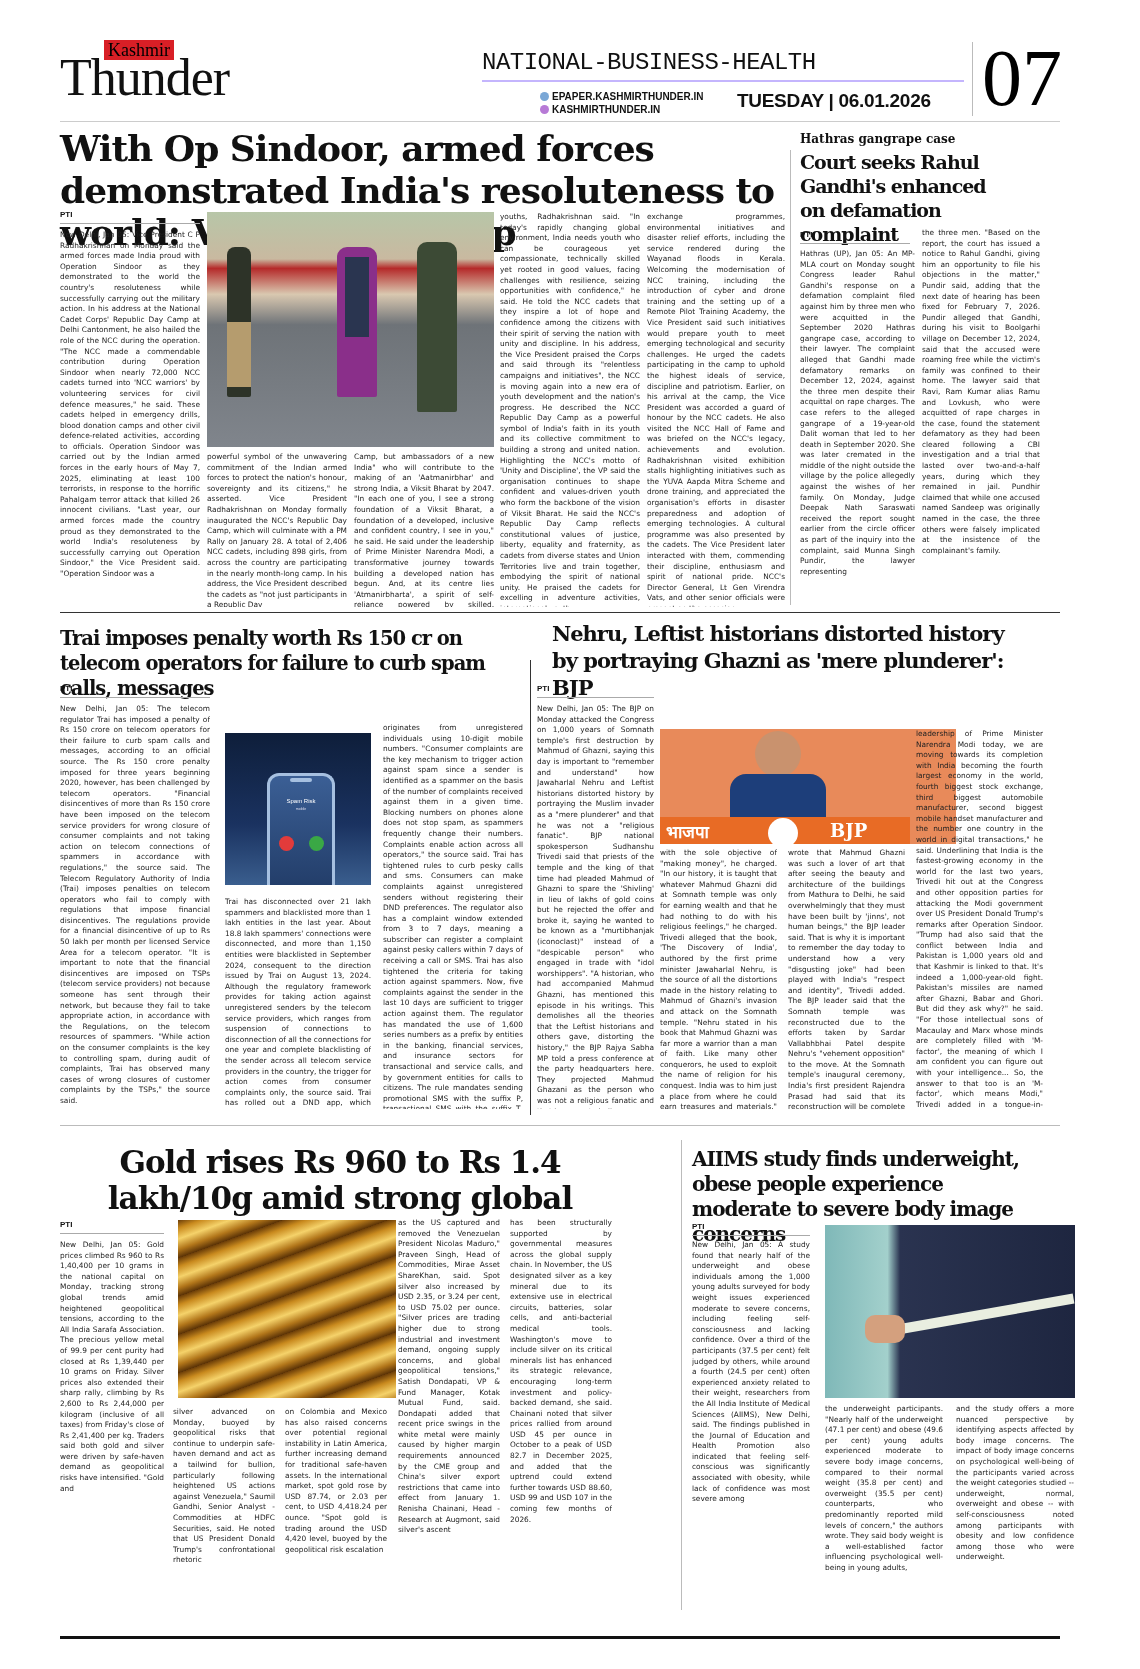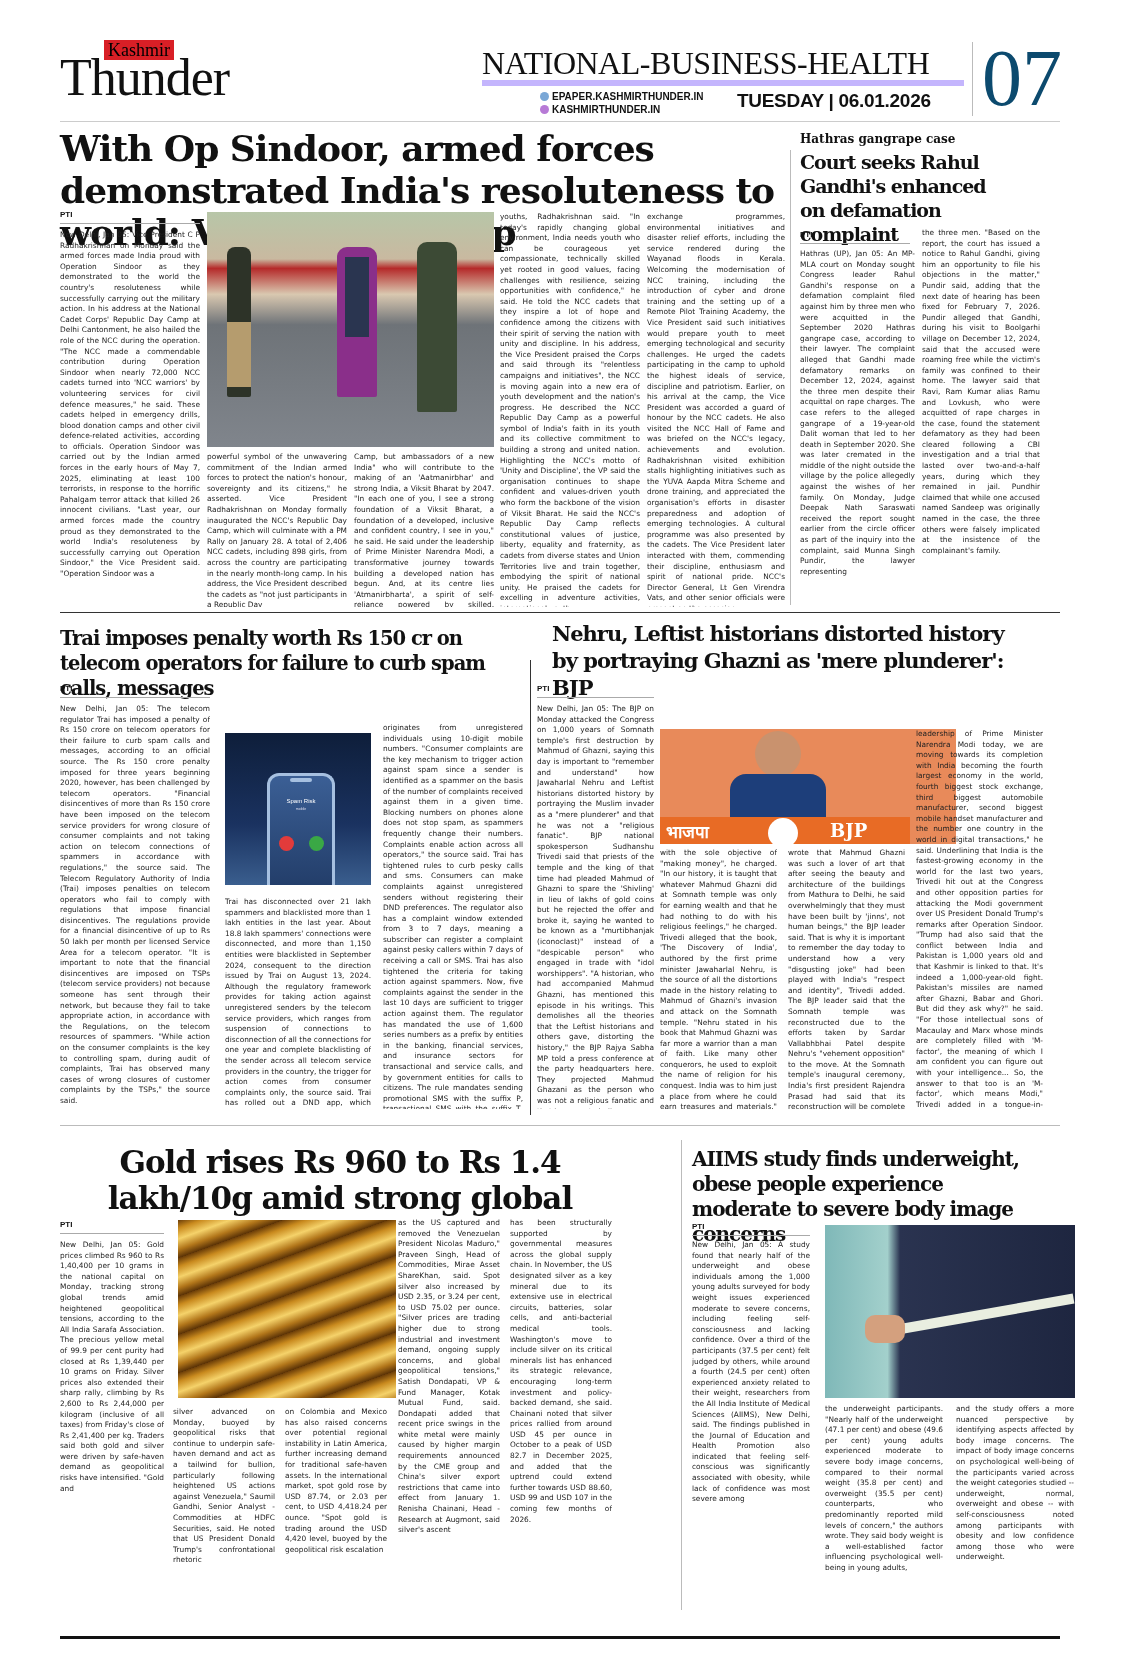--- a/index.html
+++ b/index.html
@@ -1,23 +1,23 @@
 <!DOCTYPE html>
 <html><head>
 <meta charset="utf-8">
 <style>
 *{box-sizing:border-box;margin:0;padding:0}
 body{width:1140px;height:1669px;background:#fff;font-family:"DejaVu Serif",serif;color:#111;position:relative;overflow:hidden}
 .mast-k{position:absolute;left:104px;top:40px;width:70px;height:20px;background:#d81f26;color:#000000;font-family:"Liberation Serif",serif;font-size:18px;line-height:20px;text-align:center}
 .mast-t{position:absolute;left:60px;top:42px;font-family:Liberation Serif, serif;font-size:52px;line-height:72px;letter-spacing:-1px}
-.section{position:absolute;left:482px;top:46px;width:482px;font-family:Liberation Serif, serif;font-size:32px;line-height:34px;letter-spacing:-.5px;border-bottom:6px solid #c4b5fd;white-space:nowrap}
+.section{position:absolute;left:482px;top:46px;width:482px;font-family:Liberation Mono, monospace;font-size:24px;line-height:34px;letter-spacing:-.5px;border-bottom:2px solid #c4b5fd;white-space:nowrap}
 .links{position:absolute;left:540px;top:90px;font-family:"Liberation Sans",sans-serif;font-size:10px;line-height:13px;font-weight:bold}
 .links span.ic{display:inline-block;width:9px;height:9px;border-radius:50%;margin-right:3px;vertical-align:-1px}
 .date{position:absolute;left:737px;top:90px;font-family:"Liberation Sans",sans-serif;font-size:19px;font-weight:bold;letter-spacing:-.3px}
-.pno{position:absolute;left:982px;top:38px;font-family:"Liberation Serif",serif;font-size:80px;line-height:80px;color:#0c4a6e}
+.pno{position:absolute;left:982px;top:38px;font-family:"Liberation Serif",serif;font-size:80px;line-height:80px;color:#000000}
 .vdiv{position:absolute;width:1px;background:#bbb}
 .hrule{position:absolute;height:2px;background:#111}
 .hthin{position:absolute;height:1px;background:#bbb}
 h1,h2{font-family:"DejaVu Serif",serif;font-weight:bold;letter-spacing:-1px;position:absolute}
 .hl1{left:60px;top:127px;width:720px;font-size:36px;line-height:42px}
 .kicker{position:absolute;left:800px;top:132px;font-size:12px;font-weight:bold}
 .hl2{left:800px;top:150px;width:200px;font-size:19px;line-height:24px}
 .hl3{left:60px;top:626px;width:460px;font-size:19.5px;line-height:25px}
 .hl4{left:552px;top:620px;width:470px;font-size:21px;line-height:27px}
 .hl5{left:100px;top:1144px;width:480px;font-size:31px;line-height:36px;text-align:center}

